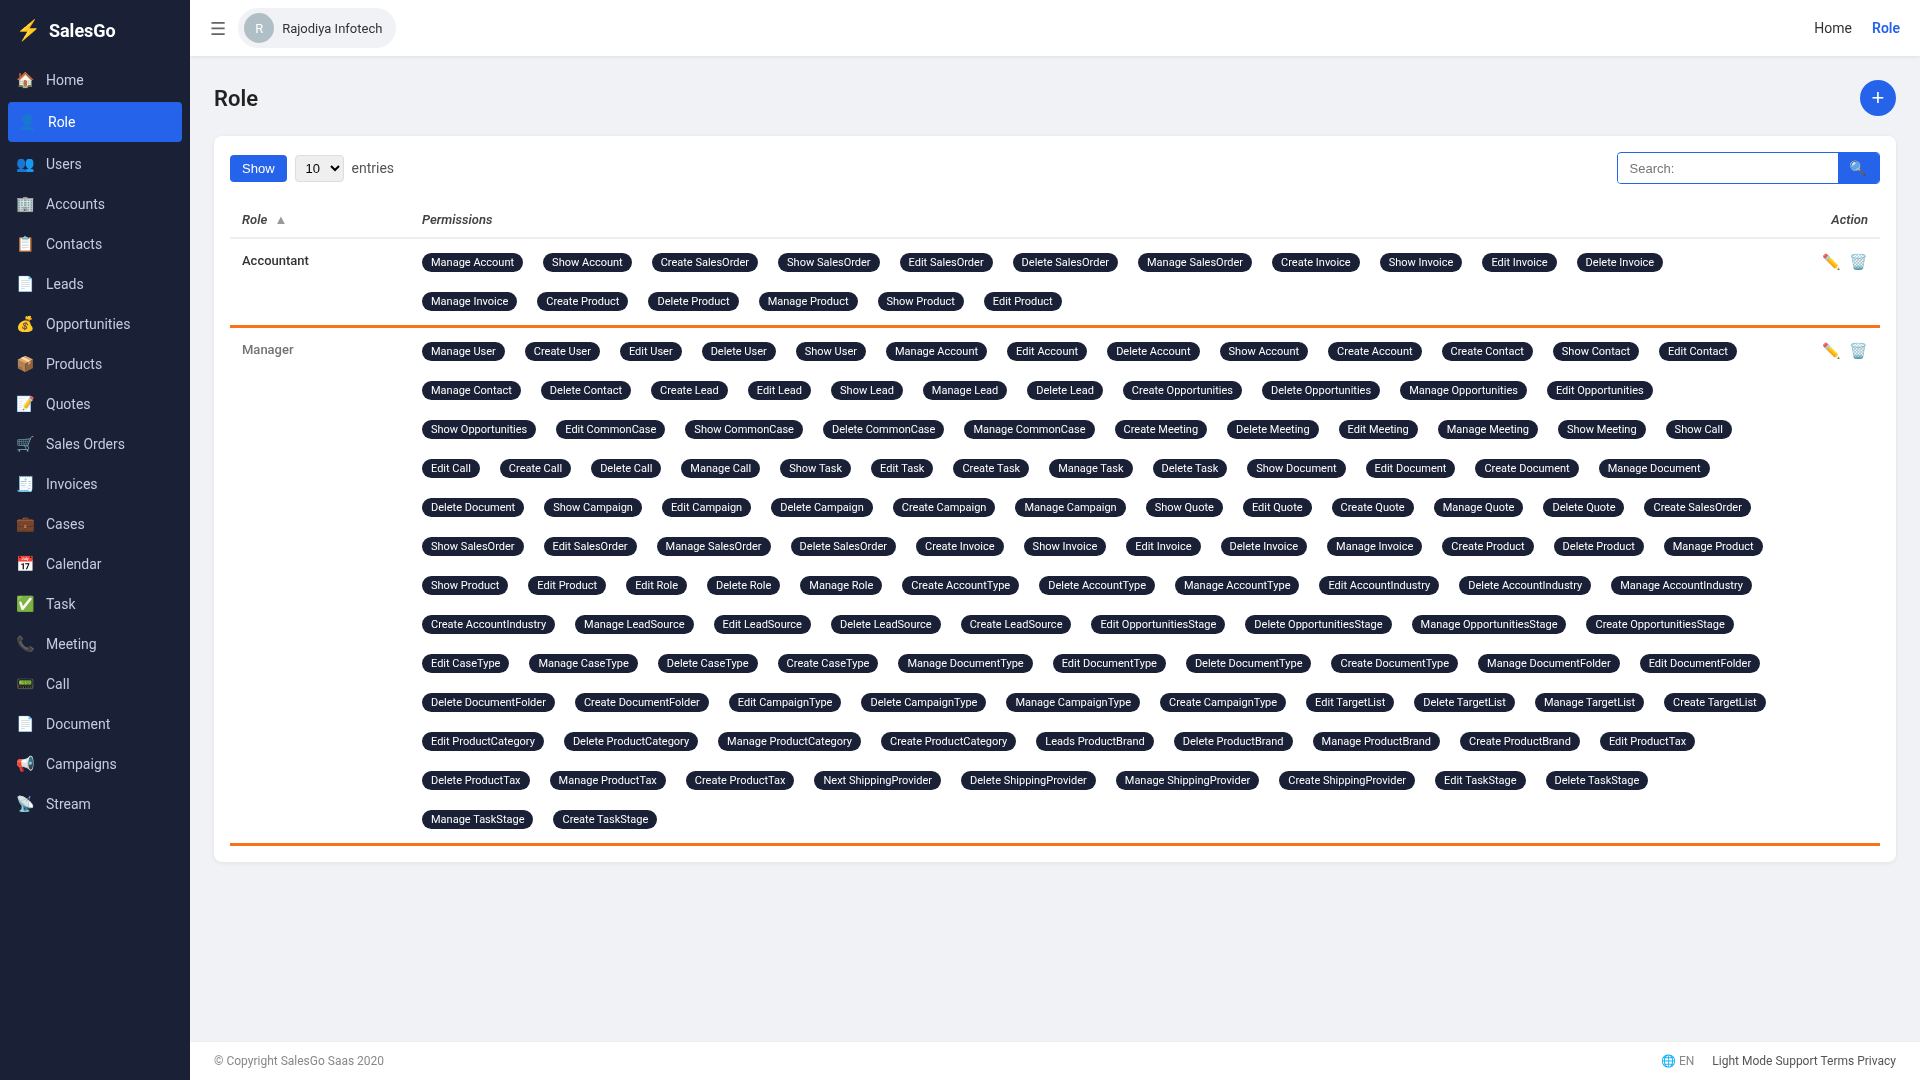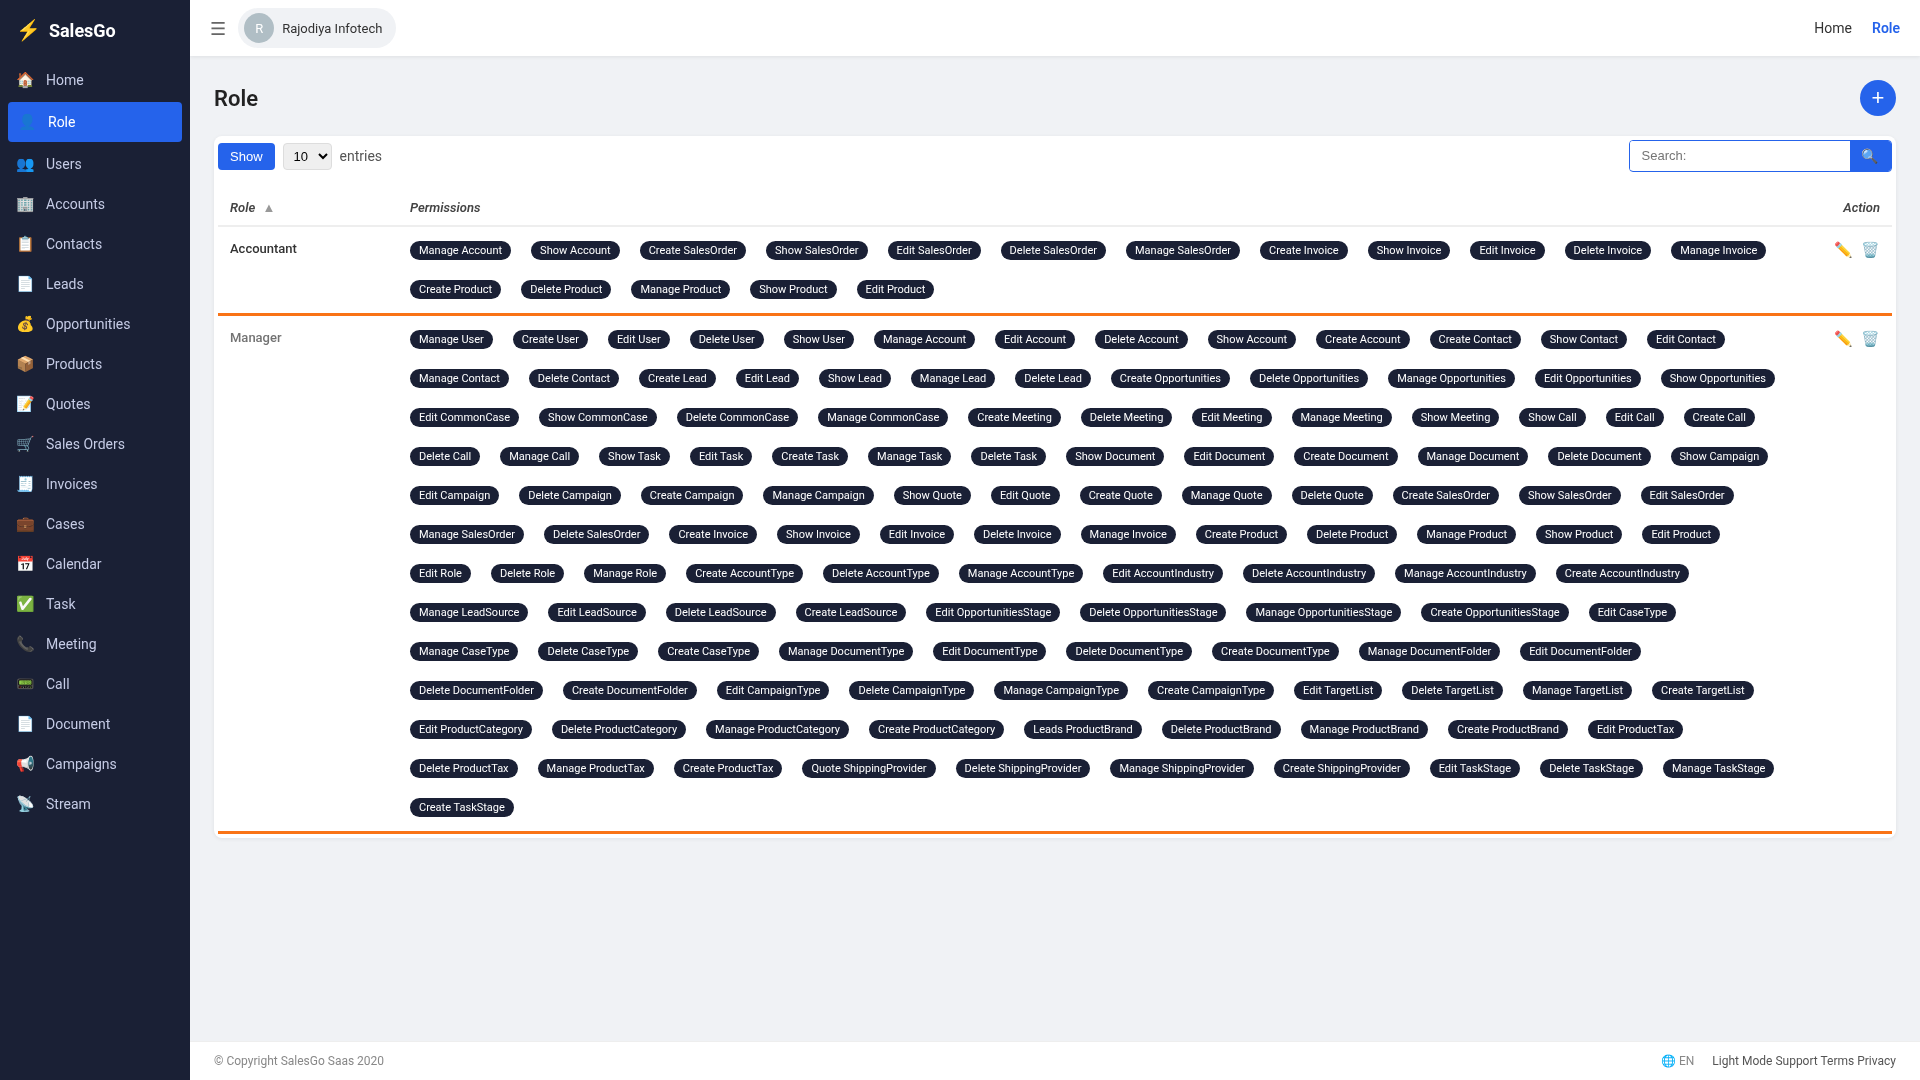--- a/index.html
+++ b/index.html
@@ -93,21 +93,21 @@
       background: #2563eb; color: white;
       border: none; font-size: 22px; cursor: pointer;
       display: flex; align-items: center; justify-content: center;
     }
 
     
     .card {
       background: white;
       border-radius: 8px;
       box-shadow: 0 1px 4px rgba(0,0,0,0.07);
-      padding: 4px;
+      padding: 16px;
     }
 
     
     .controls-row {
       display: flex;
       align-items: center;
       justify-content: space-between;
       margin-bottom: 18px;
     }
     .show-entries {
@@ -119,21 +119,21 @@
     }
     .show-btn {
       background: #2563eb; color: white; border: none;
       padding: 6px 12px; border-radius: 4px; font-size: 13px; cursor: pointer;
     }
     .entries-select {
       border: 1px solid #ddd; border-radius: 4px; padding: 4px 6px; font-size: 13px;
     }
     .search-box {
       display: flex;
-      align-items: flex-start;
+      align-items: center;
       border: 1px solid #2563eb;
       border-radius: 4px;
       overflow: hidden;
     }
     .search-input {
       border: none; outline: none; padding: 7px 12px; font-size: 13px; width: 220px;
     }
     .search-btn {
       background: #2563eb; border: none; color: white;
       padding: 7px 12px; cursor: pointer; font-size: 14px;
@@ -478,21 +478,21 @@
                   <span class="tag">Manage ProductCategory</span>
                   <span class="tag">Create ProductCategory</span>
                   <span class="tag">Leads ProductBrand</span>
                   <span class="tag">Delete ProductBrand</span>
                   <span class="tag">Manage ProductBrand</span>
                   <span class="tag">Create ProductBrand</span>
                   <span class="tag">Edit ProductTax</span>
                   <span class="tag">Delete ProductTax</span>
                   <span class="tag">Manage ProductTax</span>
                   <span class="tag">Create ProductTax</span>
-                  <span class="tag">Quote ShippingProvider</span>
+                  <span class="tag">Next ShippingProvider</span>
                   <span class="tag">Delete ShippingProvider</span>
                   <span class="tag">Manage ShippingProvider</span>
                   <span class="tag">Create ShippingProvider</span>
                   <span class="tag">Edit TaskStage</span>
                   <span class="tag">Delete TaskStage</span>
                   <span class="tag">Manage TaskStage</span>
                   <span class="tag">Create TaskStage</span>
                 </div>
               </td>
       <td>

